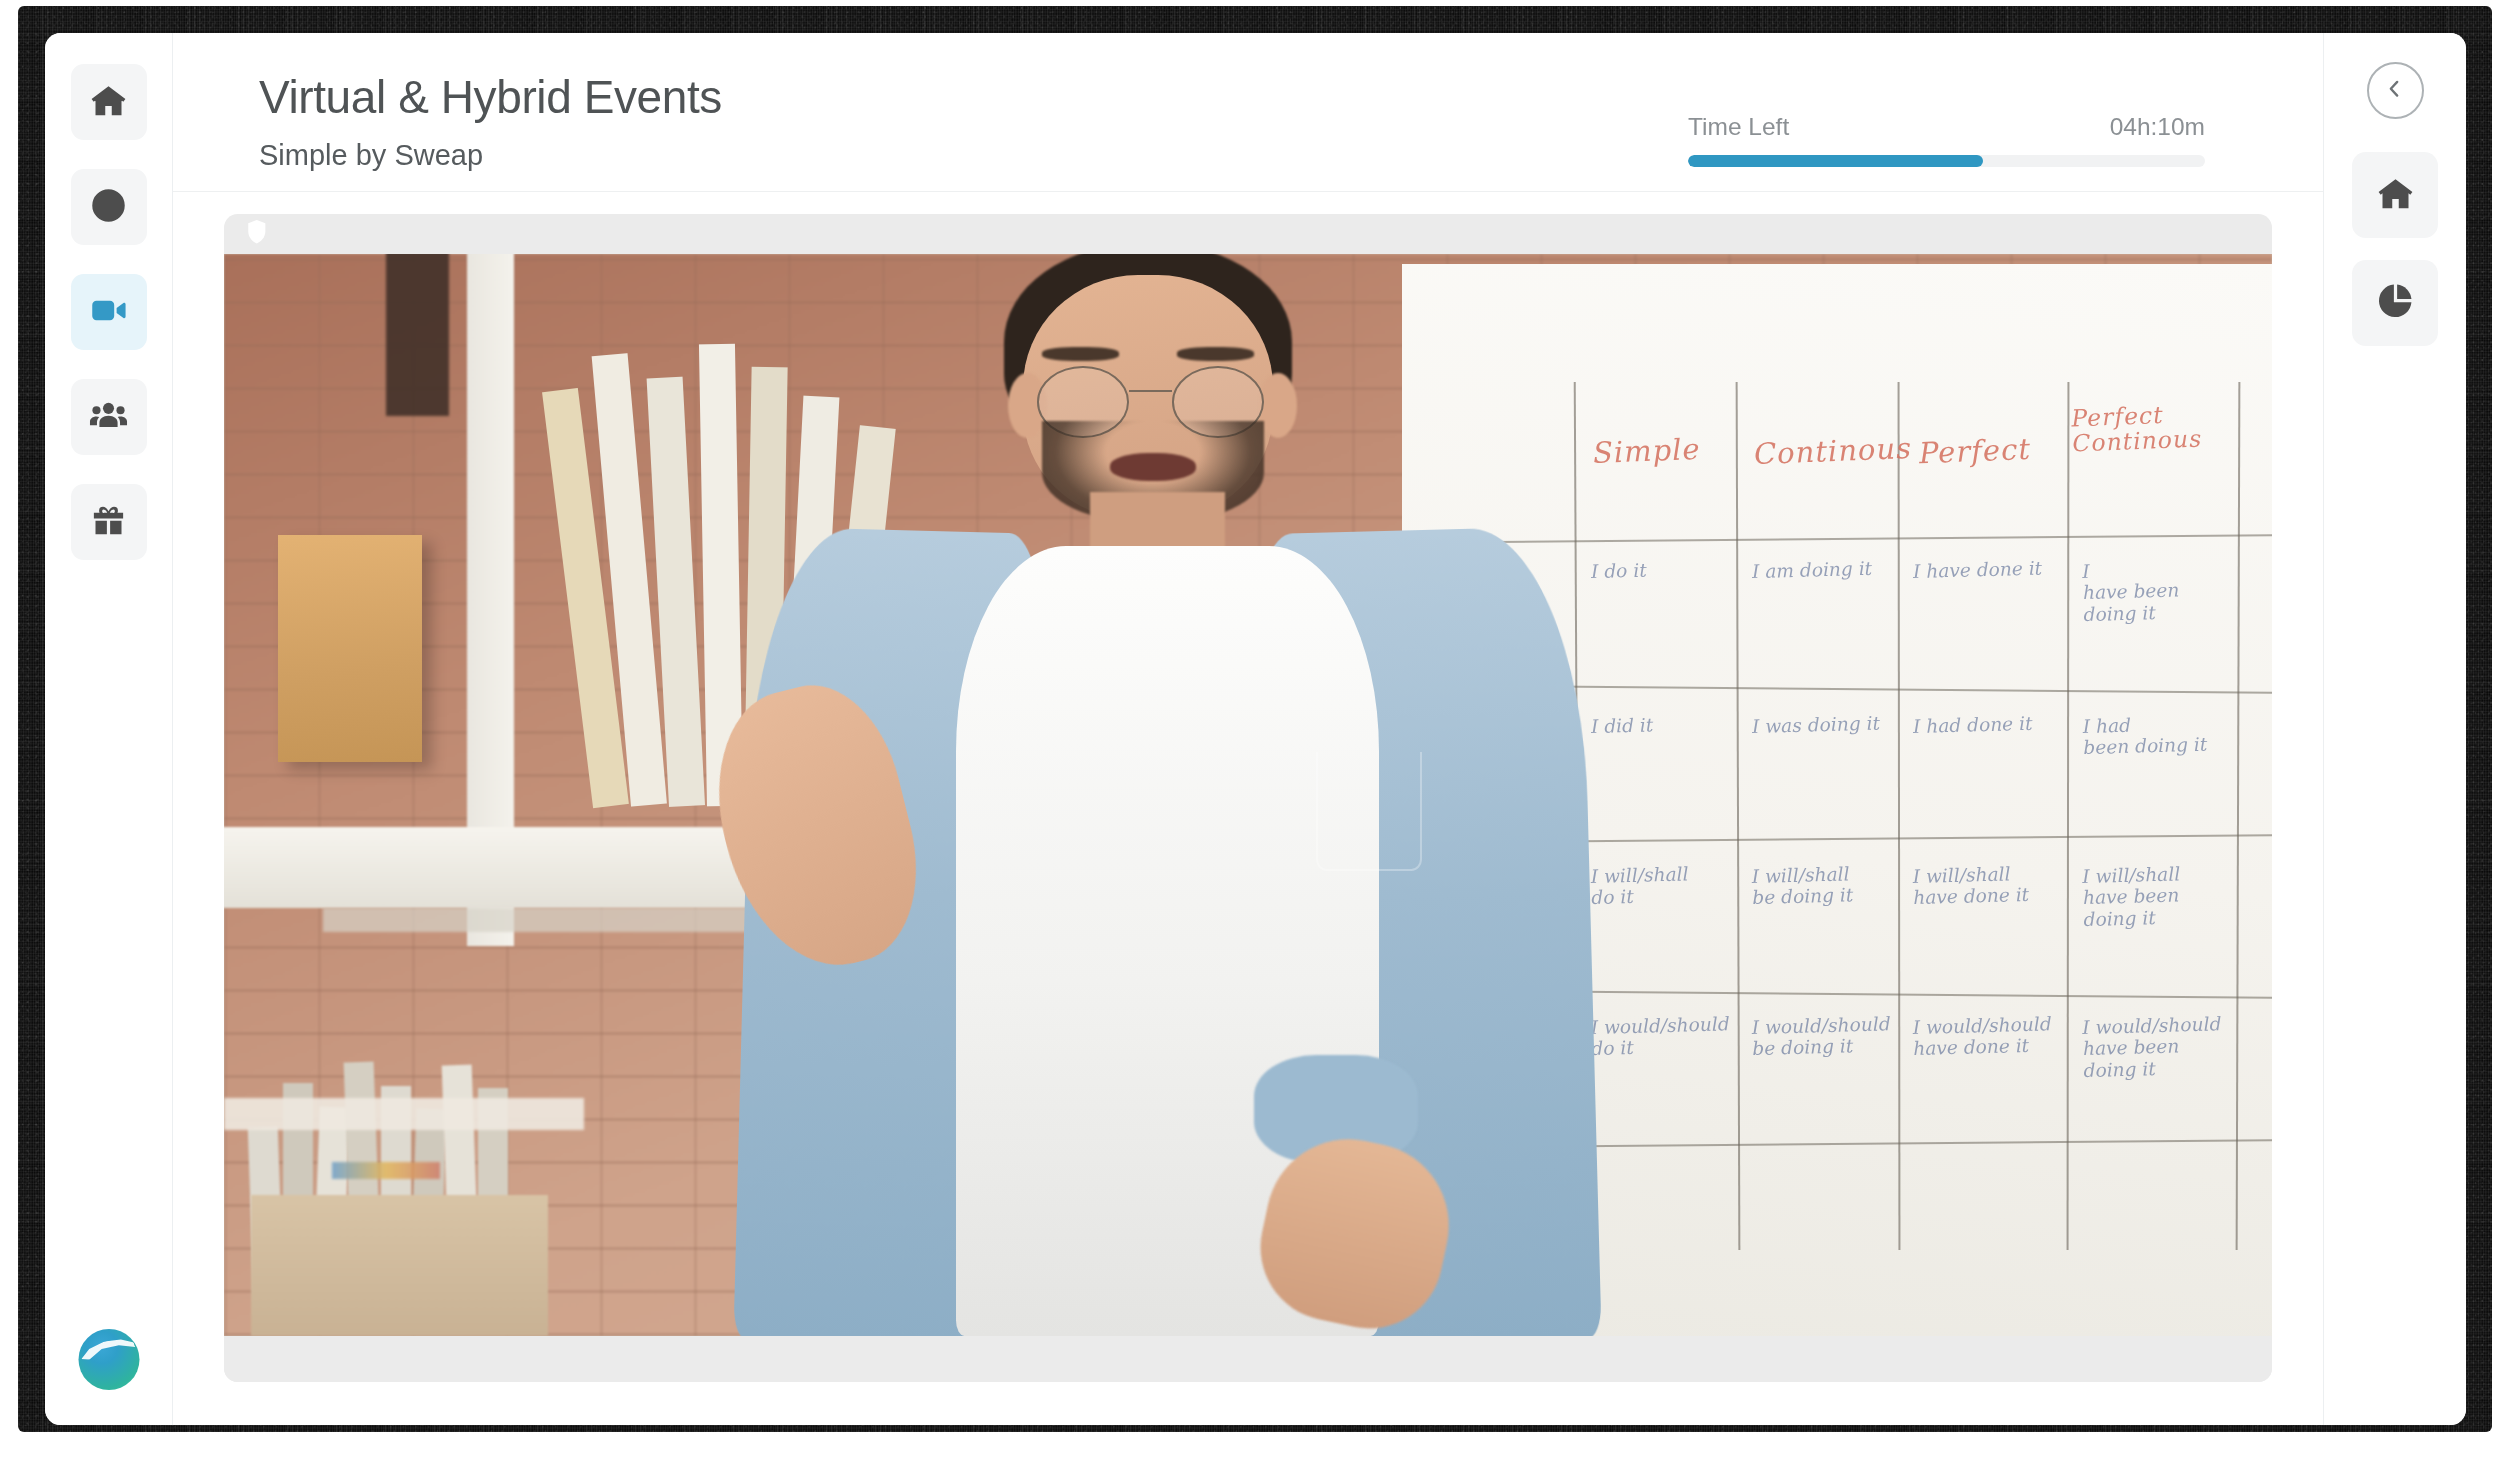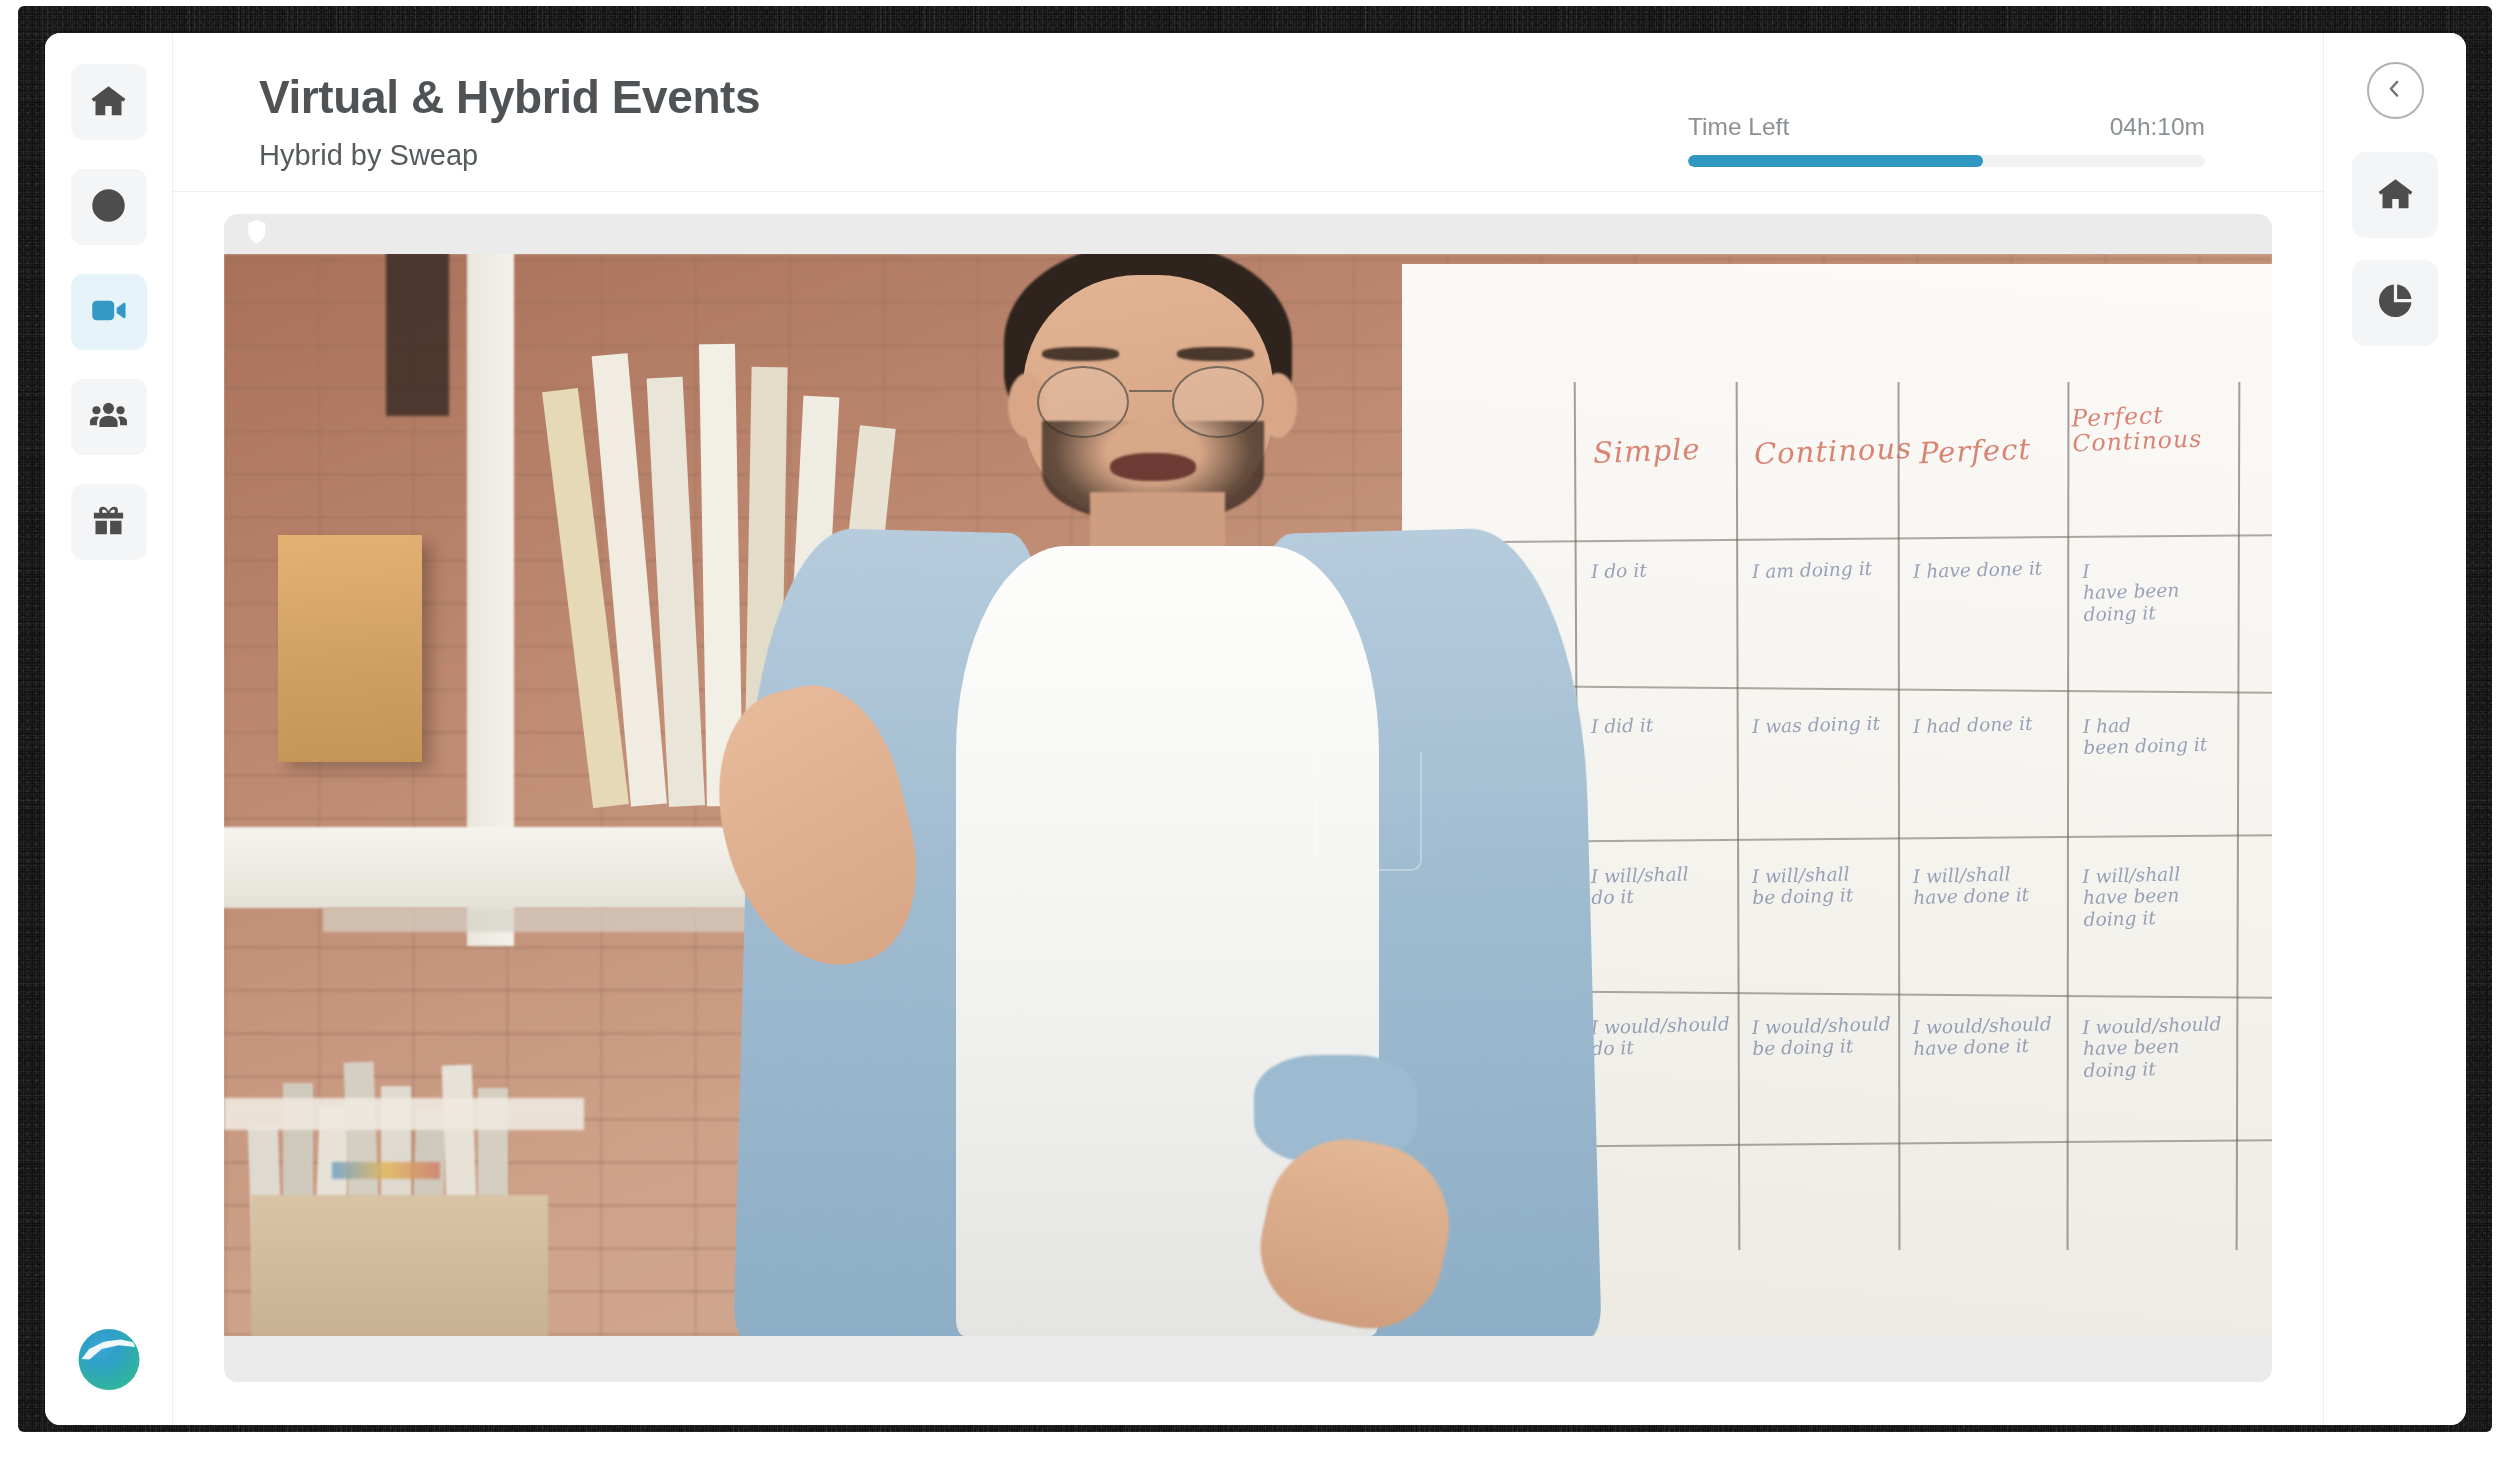--- a/index.html
+++ b/index.html
@@ -127,21 +127,21 @@
     flex: 0 0 159px;
     border-bottom: 1px solid #eef0f1;
     display: flex;
     align-items: flex-start;
     padding: 41px 57px 0 86px;
     position: relative;
   }
   .header-text { flex: 0 0 auto; }
   .page-title {
     font-size: 46px;
-    font-weight: bold;
+    font-weight: normal;
     color: #4f5355;
     letter-spacing: -0.4px;
     line-height: 1.0;
   }
   .page-subtitle {
     margin-top: 18.6px;
     font-size: 29px;
     color: #565b5e;
     font-weight: normal;
   }
@@ -594,21 +594,21 @@
       </div>
 
       <div class="brand-logo"></div>
     </nav>
 
     <div class="center-col">
 
       <header class="app-header">
         <div class="header-text">
           <div class="page-title">Virtual &amp; Hybrid Events</div>
-          <div class="page-subtitle">Hybrid by Sweap</div>
+          <div class="page-subtitle">Simple by Sweap</div>
         </div>
 
         <div class="timer-block">
           <div class="timer-row">
             <span>Time Left</span>
             <span>04h:10m</span>
           </div>
           <div class="timer-track">
             <div class="timer-fill" id="timer-fill" style="width: 57%; background: rgb(47, 151, 194);"></div>
           </div>

